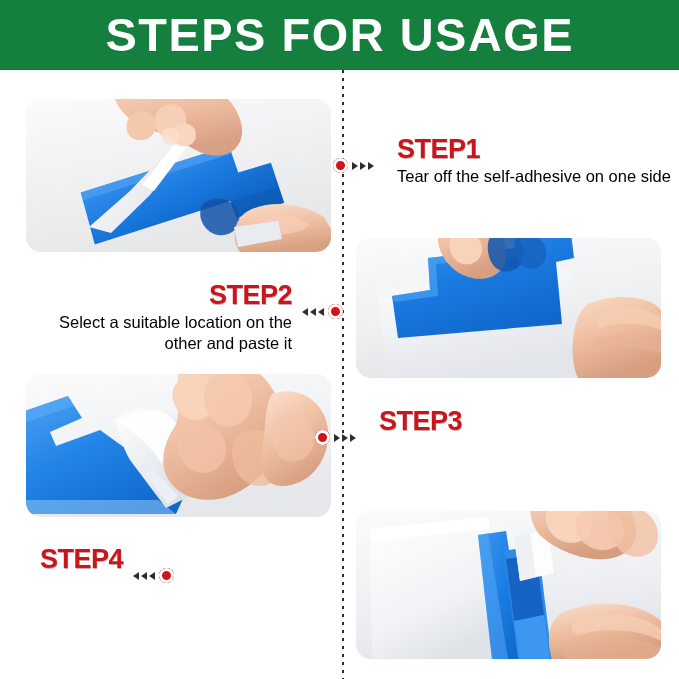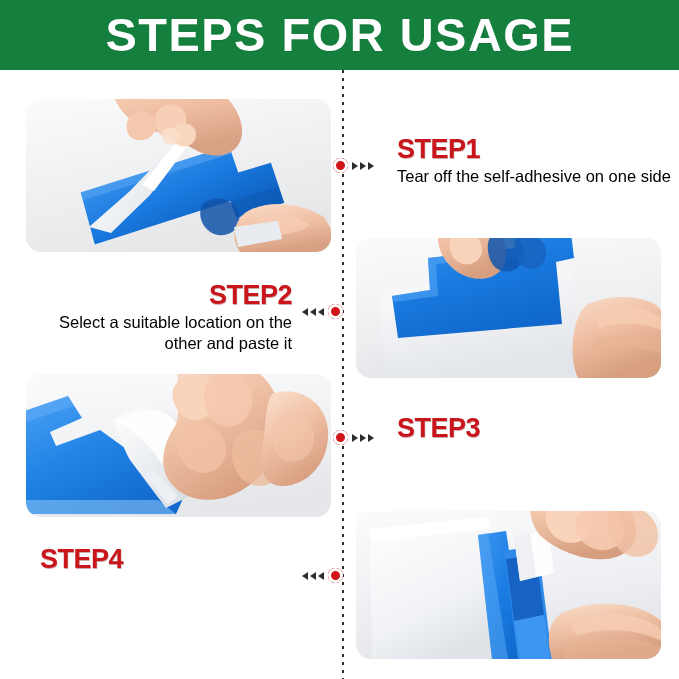--- a/index.html
+++ b/index.html
@@ -123,22 +123,22 @@
     width: 0; height: 0;
     border-top: 4.5px solid transparent;
     border-bottom: 4.5px solid transparent;
   }
   .arrow-r { border-left: 6px solid #2e2e2e; }
   .arrow-l { border-right: 6px solid #2e2e2e; }
 
   
   #block-step1 { left: 333px; top: 136px; }
   #block-step2 { left: 40px;  top: 272px; width: 303px; justify-content: space-between; margin-top: 10px; }
-  #block-step3 { left: 333px; top: 408px; align-items: flex-end; }
-  #block-step4 { left: 40px;  top: 546px; width: 303px; justify-content: space-between; }
+  #block-step3 { left: 315px; top: 408px; }
+  #block-step4 { left: 40px;  top: 546px; width: 303px; justify-content: flex-end; }
 </style>
 </head>
 <body>
 
 <div class="banner">
   <div class="banner-title">STEPS FOR USAGE</div>
 </div>
 
 <div class="spine"></div>
 

